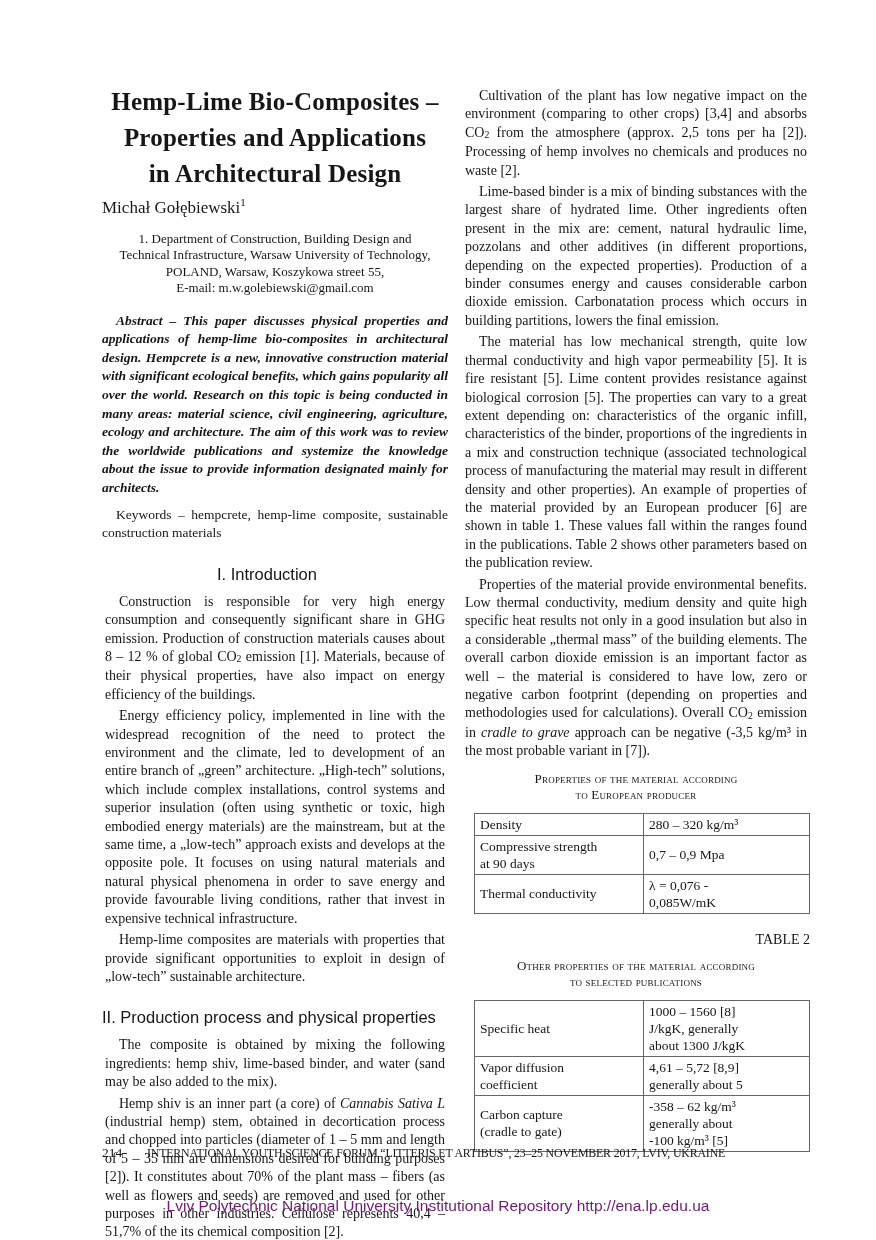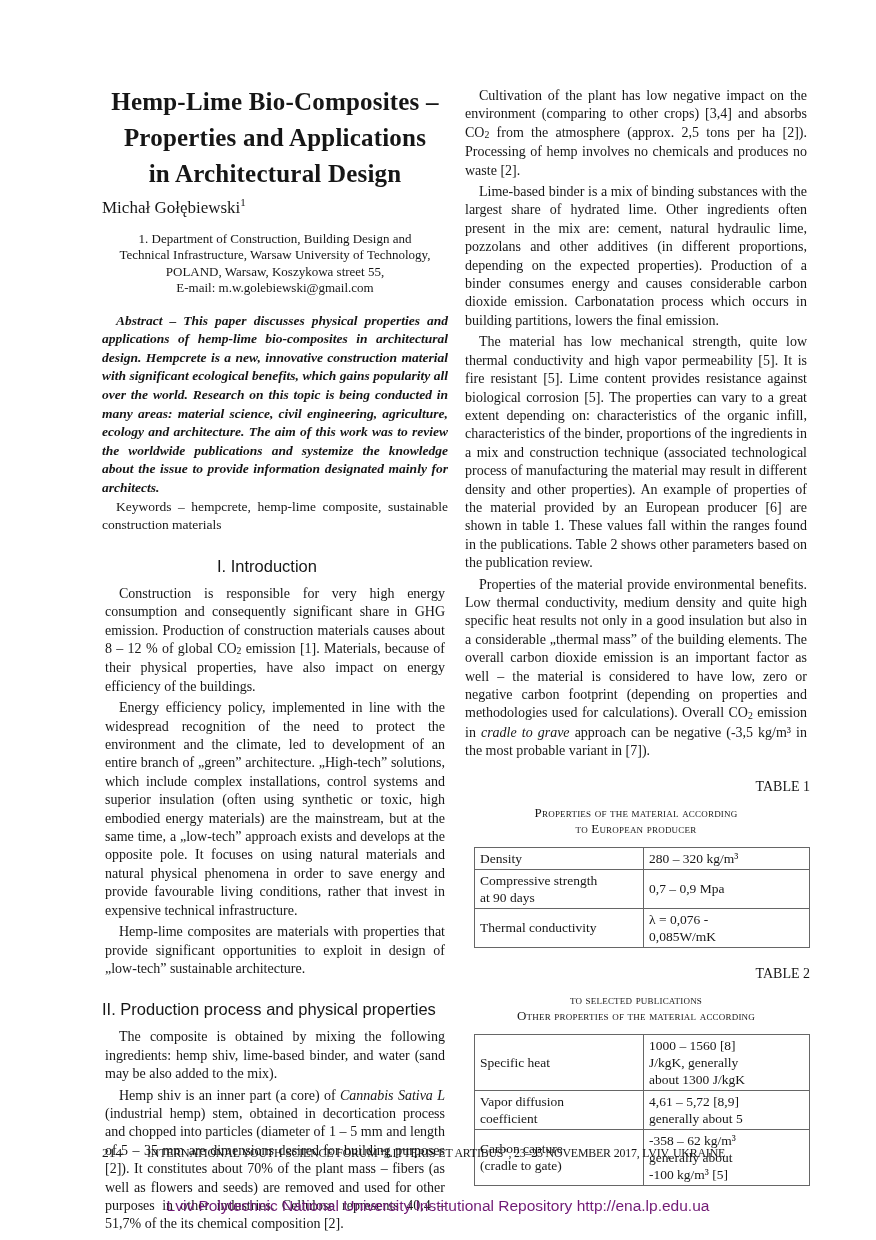--- a/index.html
+++ b/index.html
@@ -15,21 +15,21 @@
 
   .col-left  { position: absolute; left: 102px; top: 84px;  width: 346px; }
   .col-right { position: absolute; left: 462px; top: 84px;  width: 348px; }
 
   .title { font-weight: bold; font-size: 25px; line-height: 36px; text-align: center; letter-spacing: 0.2px; }
   .author { text-align: left; font-size: 17px; margin-top: 4px; }
   .author sup { font-size: 11px; }
   .affiliation { text-align: center; font-size: 13px; line-height: 16.5px; margin-top: 13px; }
 
   .abstract {
-    margin: 15px 0 0 0; text-indent: 14px; text-align: justify;
+    margin: 15px 0 8px 0; text-indent: 14px; text-align: justify;
     font-weight: bold; font-style: italic; font-size: 13.5px; line-height: 18.6px;
   }
   .keywords { margin: 0; text-indent: 14px; text-align: justify; font-size: 13.5px; line-height: 18.6px; }
 
   .section-heading {
     font-family: "Liberation Sans", sans-serif; font-weight: 400;
     font-size: 16.5px; text-align: center; margin: 22px 16px 9px 0; white-space: nowrap;
   }
   .para { margin: 3px; text-indent: 14px; text-align: justify; font-size: 14px; line-height: 18.4px; }
   .para .italic { font-style: italic; }
@@ -90,21 +90,20 @@
     <p class="para"><span>The composite is obtained by mixing the following ingredients: hemp shiv, lime-based binder, and water (sand may be also added to the mix).</span></p>
     <p class="para"><span>Hemp shiv is an inner part (a core) of </span><span class="italic">Cannabis Sativa L</span><span> (industrial hemp) stem, obtained in decortication process and chopped into particles (diameter of 1 – 5 mm and length of 5 – 35 mm are dimensions desired for building purposes [2]). It constitutes about 70% of the plant mass – fibers (as well as flowers and seeds) are removed and used for other purposes in other industries. Cellulose represents 40,4 – 51,7% of the its chemical composition [2].</span></p>
   </div>
 
   <div class="col-right">
     <p class="para"><span>Cultivation of the plant has low negative impact on the environment (comparing to other crops) [3,4] and absorbs CO</span><sub>2</sub><span> from the atmosphere (approx. 2,5 tons per ha [2]). Processing of hemp involves no chemicals and produces no waste [2].</span></p>
     <p class="para"><span>Lime-based binder is a mix of binding substances with the largest share of hydrated lime. Other ingredients often present in the mix are: cement, natural hydraulic lime, pozzolans and other additives (in different proportions, depending on the expected properties). Production of a binder consumes energy and causes considerable carbon dioxide emission. Carbonatation process which occurs in building partitions, lowers the final emission.</span></p>
     <p class="para"><span>The material has low mechanical strength, quite low thermal conductivity and high vapor permeability [5]. It is fire resistant [5]. Lime content provides resistance against biological corrosion [5]. The properties can vary to a great extent depending on: characteristics of the organic infill, characteristics of the binder, proportions of the ingredients in a mix and construction technique (associated technological process of manufacturing the material may result in different density and other properties). An example of properties of the material provided by an European producer [6] are shown in table 1. These values fall within the ranges found in the publications. Table 2 shows other parameters based on the publication review.</span></p>
     <p class="para"><span>Properties of the material provide environmental benefits. Low thermal conductivity, medium density and quite high specific heat results not only in a good insulation but also in a considerable „thermal mass” of the building elements. The overall carbon dioxide emission is an important factor as well – the material is considered to have low, zero or negative carbon footprint (depending on properties and methodologies used for calculations). Overall CO</span><sub>2</sub><span> emission in </span><span class="italic">cradle to grave</span><span> approach can be negative (-3,5 kg/m³ in the most probable variant in [7]).</span></p>
 
-    <div class="table-label">TABLE 1</div>
     <div class="table-caption">
       <div>Properties of the material according</div>
       <div>to European producer</div>
     </div>
     <table class="data-table">
       <tbody>
           <tr>
         <td>Density</td>
         <td>280 – 320 kg/m³</td>
       </tr>
@@ -116,22 +115,22 @@
       <tr>
         <td>Thermal conductivity</td>
         <td>λ = 0,076 -
 0,085W/mK</td>
       </tr>
     </tbody>
       </table>
 
     <div class="table-label">TABLE 2</div>
     <div class="table-caption">
+      <div>Other properties of the material according</div>
       <div>to selected publications</div>
-      <div>Other properties of the material according</div>
     </div>
     <table class="data-table">
       <tbody>
           <tr>
         <td>Specific heat</td>
         <td>1000 – 1560 [8]
 J/kgK, generally
 about 1300 J/kgK</td>
       </tr>
       <tr>

